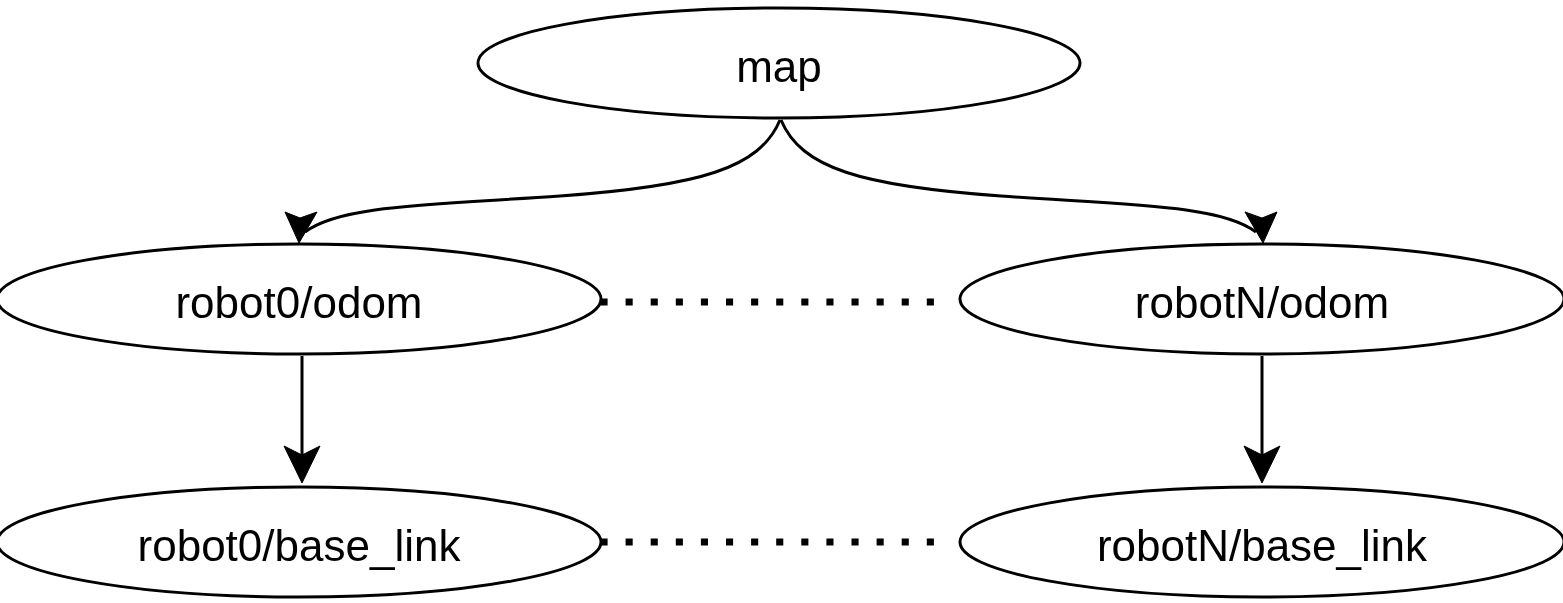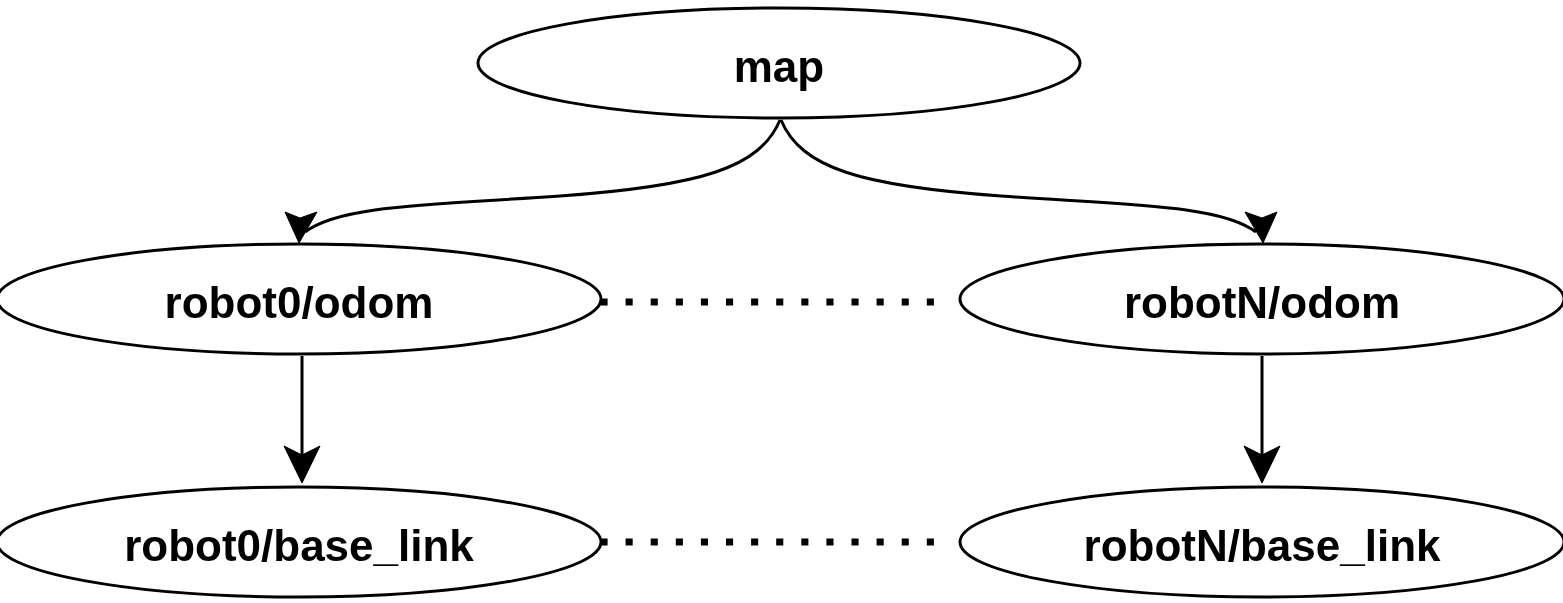--- a/index.html
+++ b/index.html
@@ -10,21 +10,20 @@
   }
   body {
     font-family: "Liberation Sans", sans-serif;
   }
   #canvas {
     position: relative;
     width: 1563px;
     height: 603px;
     background: #ffffff;
     overflow: hidden;
-    font-weight: bold;
   }
   #diagram-svg {
     position: absolute;
     left: 0;
     top: 0;
     width: 1563px;
     height: 603px;
     display: block;
   }
   .node-ellipse {

